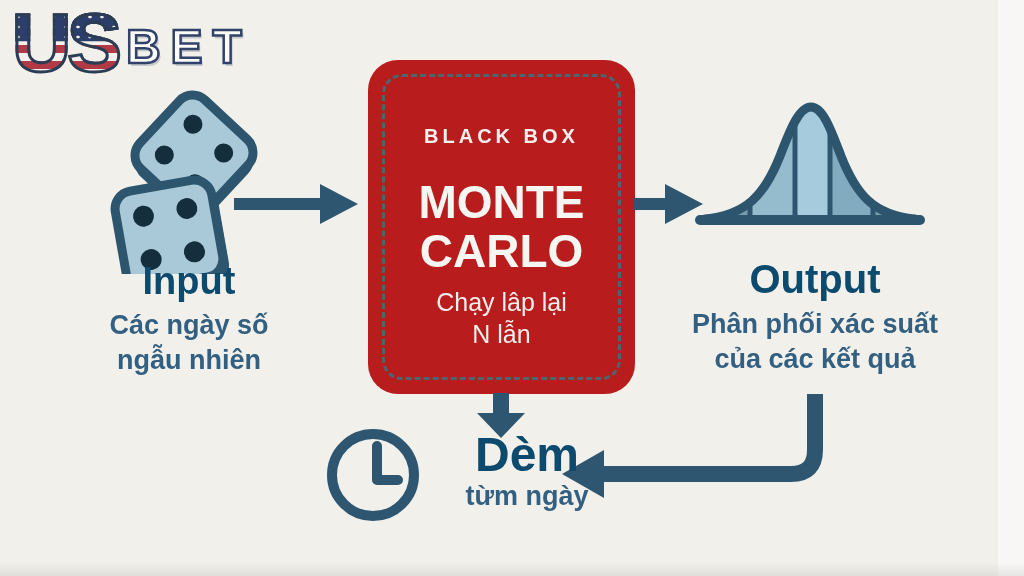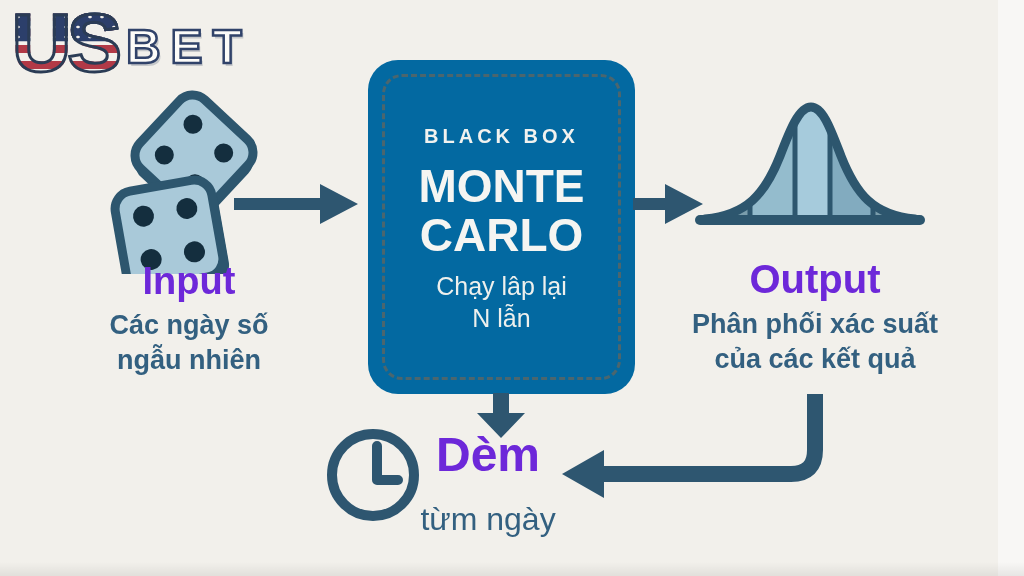--- a/index.html
+++ b/index.html
@@ -32,51 +32,51 @@
   .bet{
     display:inline-block;position:relative;top:-8px;margin-left:8px;
     font-size:48px;font-weight:900;letter-spacing:10px;line-height:1;
     color:#fdfcf9;-webkit-text-stroke:2.5px #31436a;
     text-shadow:2px 3px 0 rgba(43,60,85,.22);
   }
 
   
   .abs{position:absolute;}
   .center-text{text-align:center;}
-  .h-title{font-weight:800;color:#6d28d9;line-height:1.05;}
+  .h-title{font-weight:800;color:#0c4a6e;line-height:1.05;}
   .sub{font-weight:700;color:#336080;line-height:1.22;}
 
   .input-block{left:58px;top:262px;width:262px;}
   .input-block .h-title{font-size:38px;}
   .input-block .sub{font-size:27px;margin-top:7px;}
   .input-block .sub + .sub{margin-top:2px;}
 
   .output-block{left:648px;top:258px;width:334px;}
   .output-block .h-title{font-size:40px;}
   .output-block .sub{font-size:27px;margin-top:8px;}
   .output-block .sub + .sub{margin-top:2px;}
 
   
   .blackbox{
     left:368px;top:60px;width:267px;height:334px;
-    background:#0369a1;border-radius:30px;box-sizing:border-box;
+    background:#b91c1c;border-radius:30px;box-sizing:border-box;
   }
   .blackbox-dash{
     position:absolute;inset:14px;border:3px dashed #4b666e;border-radius:20px;
     display:flex;flex-direction:column;align-items:center;
     padding-top:48px;box-sizing:border-box;
   }
   .bb-label{font-size:20px;font-weight:700;letter-spacing:4px;color:#f1f2ef;}
-  .bb-title{margin-top:14px;font-size:46px;font-weight:800;color:#f5f5f2;line-height:1.06;text-align:center;}
+  .bb-title{margin-top:30px;font-size:46px;font-weight:800;color:#f5f5f2;line-height:1.06;text-align:center;}
   .bb-sub{margin-top:10px;font-size:25px;font-weight:500;color:#eef0ed;line-height:1.3;text-align:center;}
 
   
-  .timer-block{left:405px;top:430px;width:166px;text-align:center;}
+  .timer-block{left:444px;top:430px;width:166px;text-align:center;}
   .timer-block .h-title{font-size:48px;}
-  .timer-block .sub{font-size:32px;margin-top:20px;font-weight:400;}
+  .timer-block .sub{font-size:27px;margin-top:0;font-weight:700;}
 
   svg{display:block;}
 </style>
 </head>
 <body>
 
 <div class="stage">
 
   <div class="edge-strip"></div>
 

